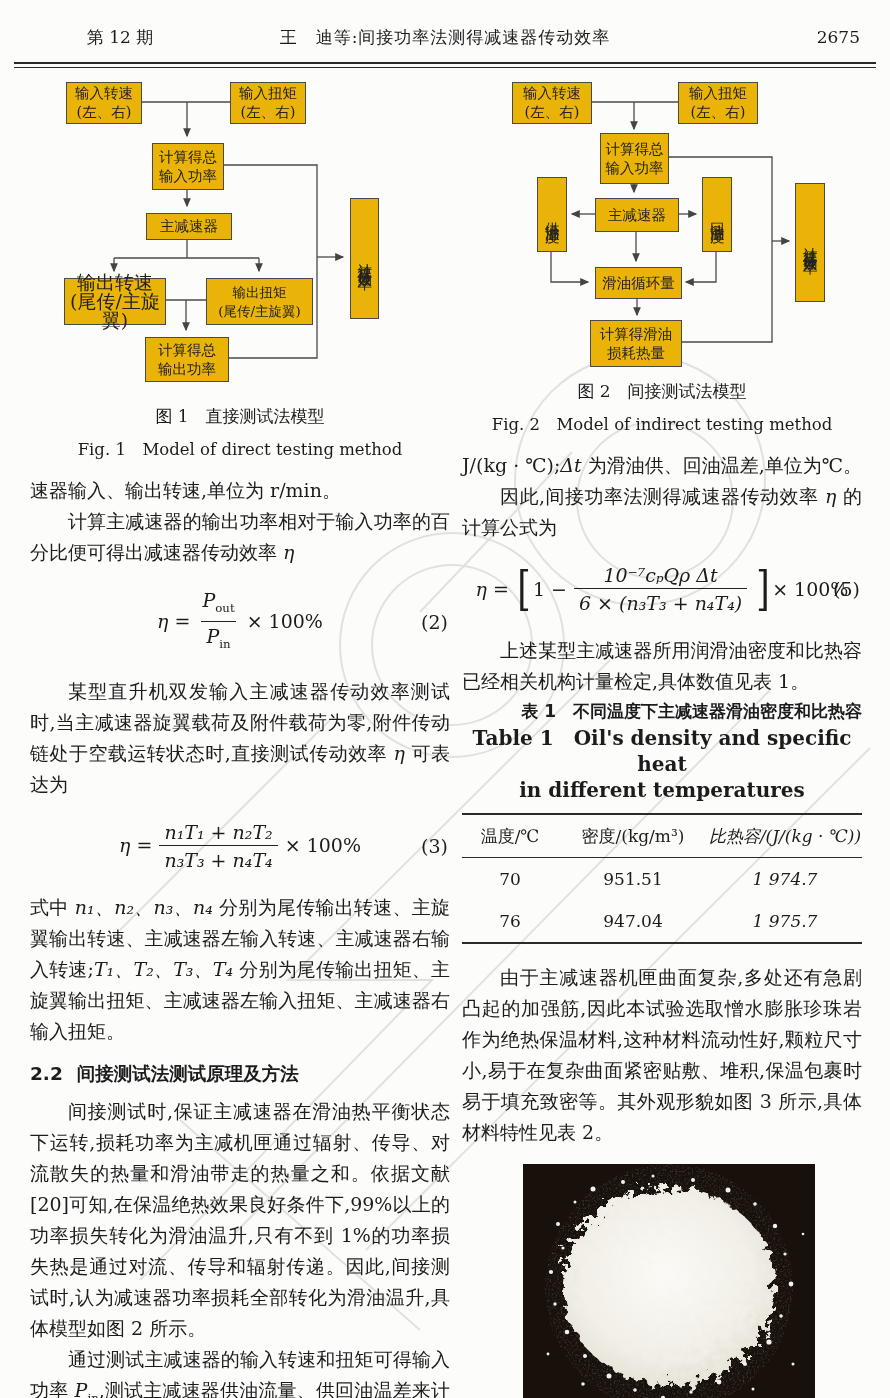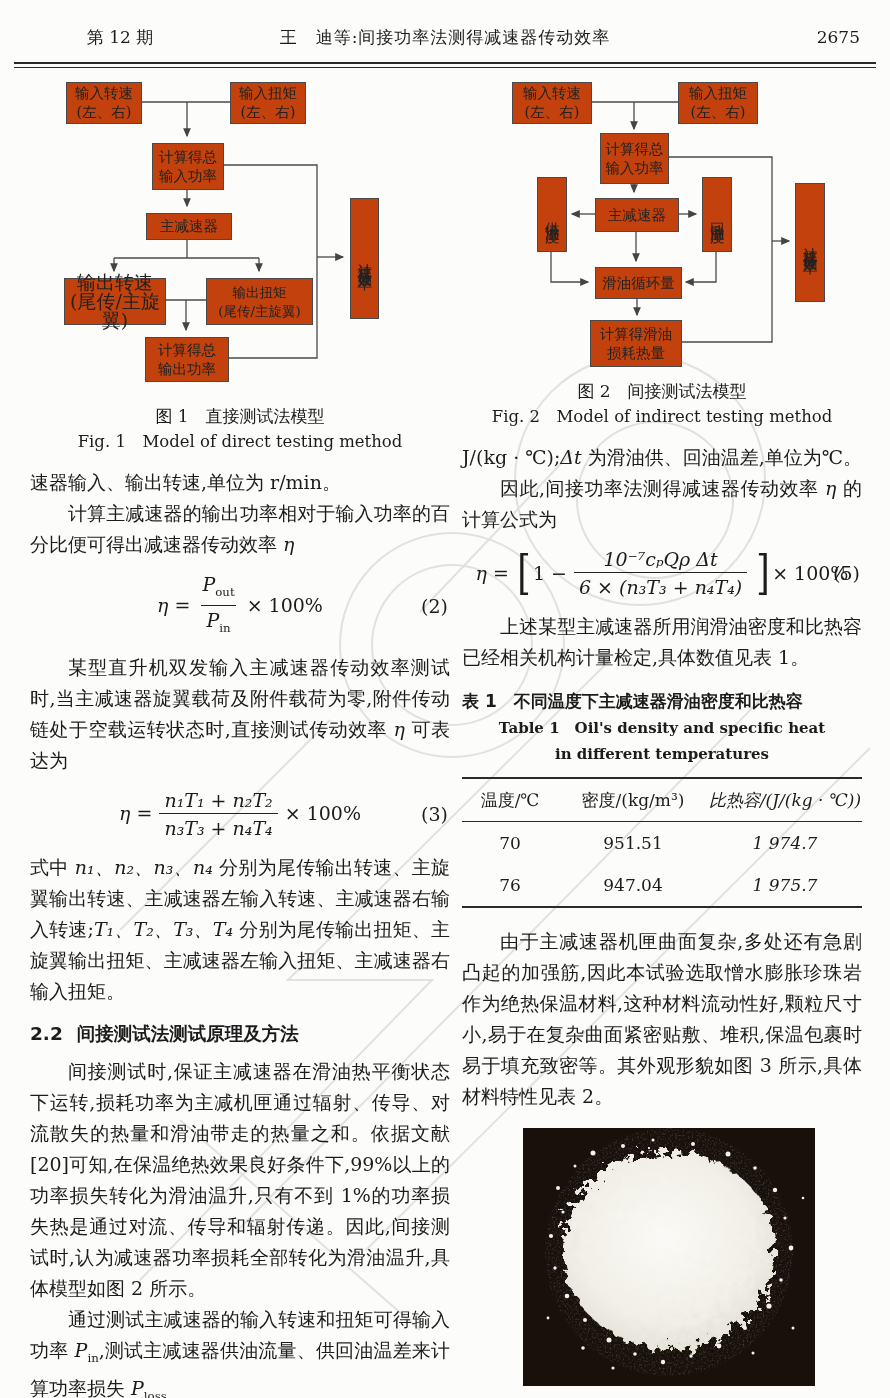--- a/index.html
+++ b/index.html
@@ -26,49 +26,49 @@
 
   p{margin:0;}
   .ind{text-indent:2em;}
   .var{font-family:"DejaVu Serif",serif;font-style:italic;}
   sub{font-style:normal;font-size:0.62em;}
 
   
   .figblock{position:relative;}
   .fb1{height:315px;}
   .fb2{height:290px;}
-  .fbox{position:absolute;border:1.3px solid #4a4a4a;background:#c2410c;
+  .fbox{position:absolute;border:1.3px solid #4a4a4a;background:#eab308;
         display:flex;align-items:center;justify-content:center;text-align:center;
         font-size:14.5px;line-height:19px;white-space:pre-line;color:#222;}
   .vbox{writing-mode:vertical-rl;text-orientation:upright;letter-spacing:2px;line-height:1;}
   .figsvg{position:absolute;inset:0;}
 
   .figcap-zh{text-align:center;font-size:17px;line-height:26px;margin-top:8px;text-indent:0;}
   .figcap-en{text-align:center;font-size:16.5px;line-height:26px;margin-bottom:12px;text-indent:0;
-             font-family:"DejaVu Serif",serif;}
+             font-family:"DejaVu Serif",serif;margin-top:8px;}
 
   
   .eq{position:relative;display:flex;align-items:center;justify-content:center;
       margin:9px 0;font-size:19px;font-style:italic;text-align:center;text-indent:0;}
   .eq .rom{font-style:normal;}
-  .frac{display:inline-flex;flex-direction:column;align-items:center;margin:4px 7px;vertical-align:middle;}
+  .frac{display:inline-flex;flex-direction:column;align-items:center;margin:12px 7px;vertical-align:middle;}
   .frac .num{padding:0 5px 2px;line-height:22px;}
   .frac .den{border-top:1.3px solid #222;padding:3px 5px 0;line-height:22px;}
   .eqnum{position:absolute;right:2px;top:50%;transform:translateY(-50%);font-style:normal;}
   .bigbr{font-style:normal;font-size:46px;font-weight:300;line-height:0;transform:scaleX(.75);}
 
   
   .h22{font-family:"DejaVu Sans","Liberation Sans",sans-serif;font-weight:bold;font-size:18.5px;
        margin:11px 0 7px;text-indent:0;text-align:left;}
   .h22 .no{margin-right:14px;}
 
   
-  .tblcap-zh{text-align:left;font-weight:bold;font-size:17px;line-height:28px;margin-top:14px;
+  .tblcap-zh{text-align:right;font-weight:bold;font-size:17px;line-height:28px;margin-top:0;
              font-family:"DejaVu Sans","Liberation Sans",sans-serif;text-indent:0;}
-  .tblcap-en{text-align:center;font-weight:bold;font-size:15px;line-height:26px;text-indent:0;}
+  .tblcap-en{text-align:center;font-weight:bold;font-size:20px;line-height:26px;text-indent:0;}
   .dtable{margin-top:10px;border-top:2px solid #2a2a2a;border-bottom:2px solid #2a2a2a;}
   .trow{display:flex;text-align:center;font-size:17px;}
   .trow > div{line-height:24px;padding:9px 0;}
   .trow .c1{width:96px;}
   .trow .c2{width:150px;}
   .trow .c3{width:154px;font-style:italic;}
   .thead{border-bottom:1.3px solid #2a2a2a;}
 
   
   .photo{margin:16px 0 0 61px;width:292px;height:258px;display:block;}

